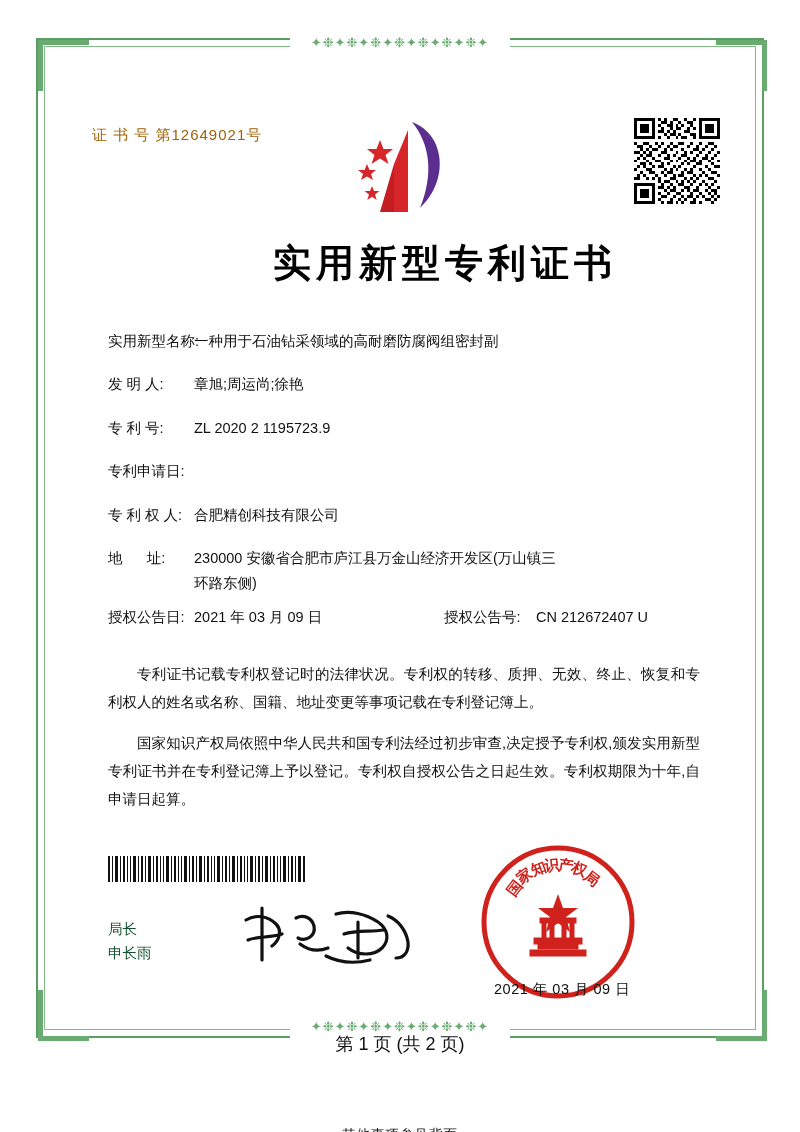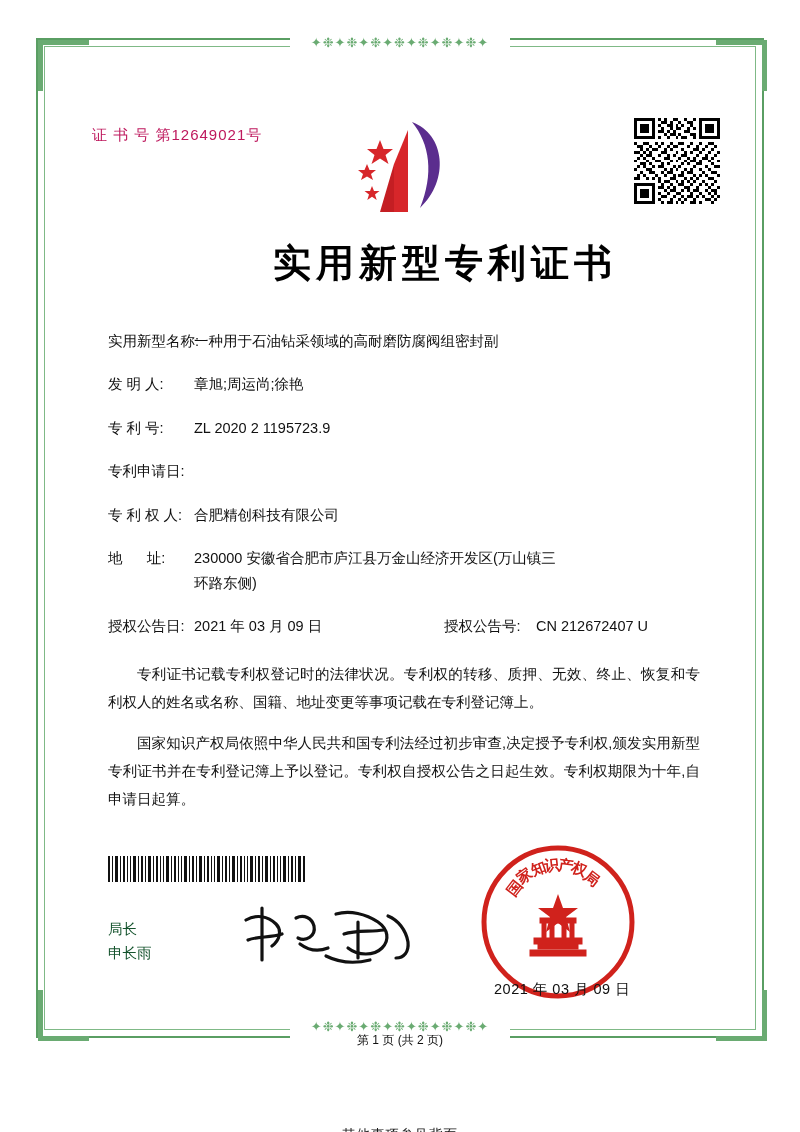--- a/index.html
+++ b/index.html
@@ -80,21 +80,21 @@
     white-space: nowrap;
   }
 
   
   .cert-number {
     position: absolute;
     left: 92px;
     top: 126px;
     font-size: 15px;
     letter-spacing: 1px;
-    color: #be185d;
+    color: #a16207;
   }
 
   
   .logo {
     position: absolute;
     left: 350px;
     top: 112px;
     width: 110px;
     height: 110px;
   }
@@ -223,21 +223,21 @@
     letter-spacing: 0.5px;
   }
 
   
   .page-no {
     position: absolute;
     left: 0;
     top: 1032px;
     width: 800px;
     text-align: center;
-    font-size: 12px;
+    font-size: 18px;
     color: #111;
   }
   .back-note {
     position: absolute;
     left: 0;
     top: 1078px;
     width: 800px;
     text-align: center;
     font-size: 13.5px;
     color: #111;
@@ -522,21 +522,21 @@
 
   <div class="field-row">
     <div class="field-label">专利申请日:</div>
   </div>
 
   <div class="field-row">
     <div class="field-label">专 利 权 人:</div>
     <div class="field-value">合肥精创科技有限公司</div>
   </div>
 
-  <div style="margin-bottom:21px;">
+  <div style="margin-bottom:12px;">
     <div class="field-row" style="margin-bottom:0;">
       <div class="field-label">地      址:</div>
       <div class="field-value">230000 安徽省合肥市庐江县万金山经济开发区(万山镇三</div>
     </div>
     <div class="addr-line2">环路东侧)</div>
   </div>
 
   <div class="field-row two-col">
     <div class="field-label">授权公告日:</div>
     <div class="field-value">2021 年 03 月 09 日</div>

